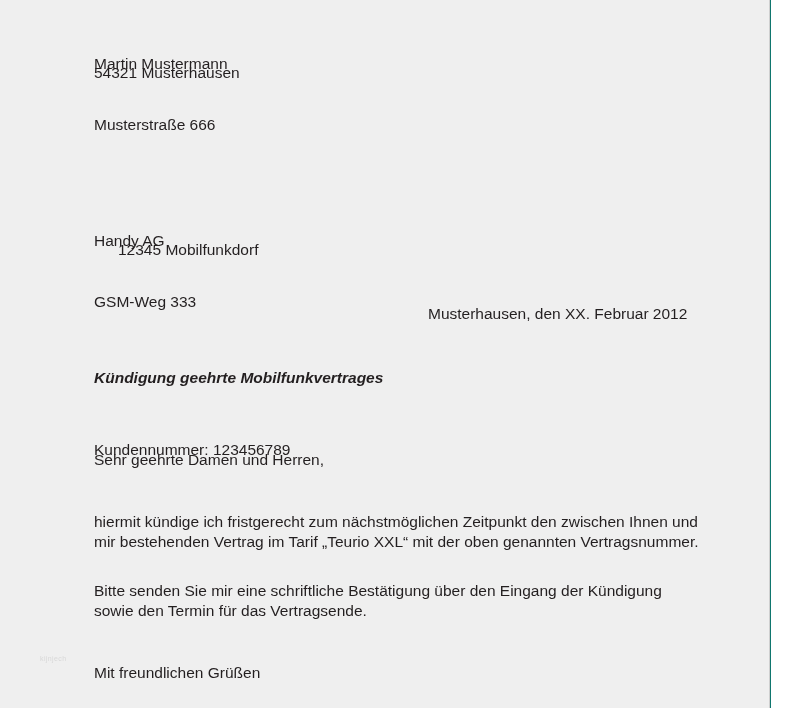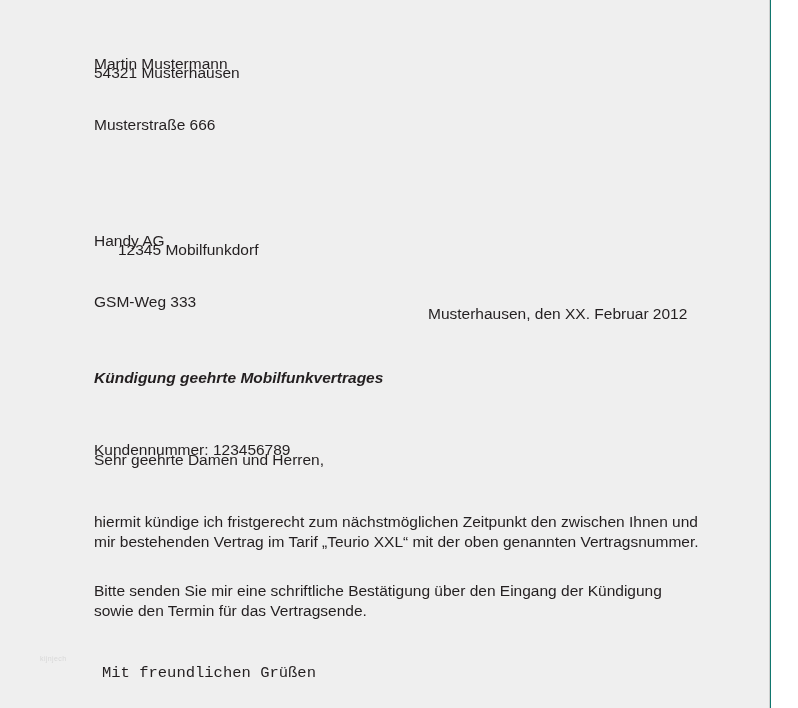--- a/index.html
+++ b/index.html
@@ -51,21 +51,21 @@
   .sender       { top: 13px;  left: 0; }
   .sender-city  { top: 63px;  left: 0; }
   .recipient    { top: 190px; left: 0; }
   .recipient-city { top: 240px; left: 0; margin-left: 24px; }
   .dateline     { top: 304px; left: 334px; text-align: right; }
   .subject      { top: 368px; left: 0; font-weight: bold; font-style: italic; }
   .refs         { top: 399px; left: 0; }
   .salutation   { top: 450px; left: 0; }
   .body1        { top: 512px; left: 0; width: 608px; }
   .body2        { top: 581px; left: 0; width: 608px; }
-  .closing      { top: 663px; left: 8px; font-family: Liberation Mono, monospace; }
+  .closing      { top: 663px; left: 0; }
   .watermark {
     position: absolute;
     left: 40px;
     top: 655px;
     font-size: 7px;
     color: #d8d8d8;
     letter-spacing: 0.4px;
   }
 </style>
 </head>

